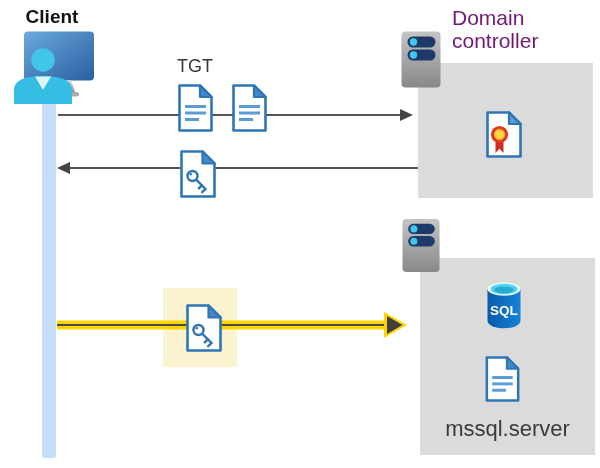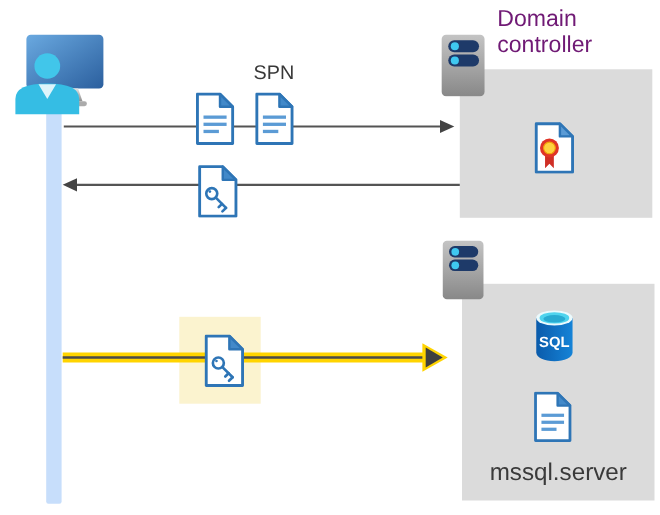--- a/index.html
+++ b/index.html
@@ -42,20 +42,21 @@
     </g>
 
     <g>
       <line x1="57" y1="325" x2="388" y2="325" stroke="#ffd400" stroke-width="9"></line>
       <line x1="57" y1="325" x2="388" y2="325" stroke="#4a4a4a" stroke-width="2.2"></line>
       <polygon points="407,325 384,312 384,338" fill="#ffd400"></polygon>
       <polygon points="402.5,325 387,316 387,334" fill="#3f3f3f"></polygon>
     </g>
   </svg>
 
+  <div class="abs client-label z2" style="left:4px;top:6px;width:96px;">Client</div>
 
   <svg class="abs z2" style="left:8px;top:28px;" width="88" height="76" viewBox="0 0 88 76">
     <defs>
       <linearGradient id="monGrad" x1="0" y1="0" x2="1" y2="1">
         <stop offset="0" stop-color="#6aa9e0"></stop>
           <stop offset="1" stop-color="#2b5f9e"></stop>
       </linearGradient>
       <linearGradient id="standGrad" x1="0" y1="0" x2="0" y2="1">
         <stop offset="0" stop-color="#e3e3e3"></stop>
           <stop offset="1" stop-color="#8f8f8f"></stop>
@@ -66,21 +67,21 @@
       <path d="M49 52.5 L63 52.5 L67 64 L45 64 Z" fill="url(#standGrad)"></path>
       <rect x="41" y="64" width="30" height="4.5" rx="2.2" fill="#ababab"></rect>
     </g>
     <g>
       <path d="M6 76 V62 Q6 48 35 48 Q64 48 64 62 V76 Z" fill="#35bde4"></path>
       <path d="M27 48.5 L35 62 L43 48.5 Z" fill="#ddf4fb"></path>
       <circle cx="35" cy="32" r="11.7" fill="#41c6ea"></circle>
     </g>
   </svg>
 
-  <div class="abs ticket-label z2" style="left:219px;top:56px;width:60px;">SPN</div>
+  <div class="abs ticket-label z2" style="left:165px;top:56px;width:60px;">TGT</div>
 
   <svg class="abs z2" style="left:177px;top:84px;" width="37" height="48" viewBox="0 0 37 48">
     <path d="M2.5 1.5 H23 L34.5 13 V46.5 H2.5 Z" fill="#ffffff" stroke="#2e75b6" stroke-width="2.6" stroke-linejoin="round"></path>
     <path d="M23 1.5 V13 H34.5 Z" fill="#4289c9" stroke="#2e75b6" stroke-width="2.2" stroke-linejoin="round"></path>
     <rect x="8" y="21" width="21" height="3" fill="#5b9bd5"></rect>
     <rect x="8" y="27.5" width="21" height="3" fill="#5b9bd5"></rect>
     <rect x="8" y="34" width="14" height="3" fill="#5b9bd5"></rect>
   </svg>
 
   <svg class="abs z2" style="left:231px;top:84px;" width="37" height="48" viewBox="0 0 37 48">

